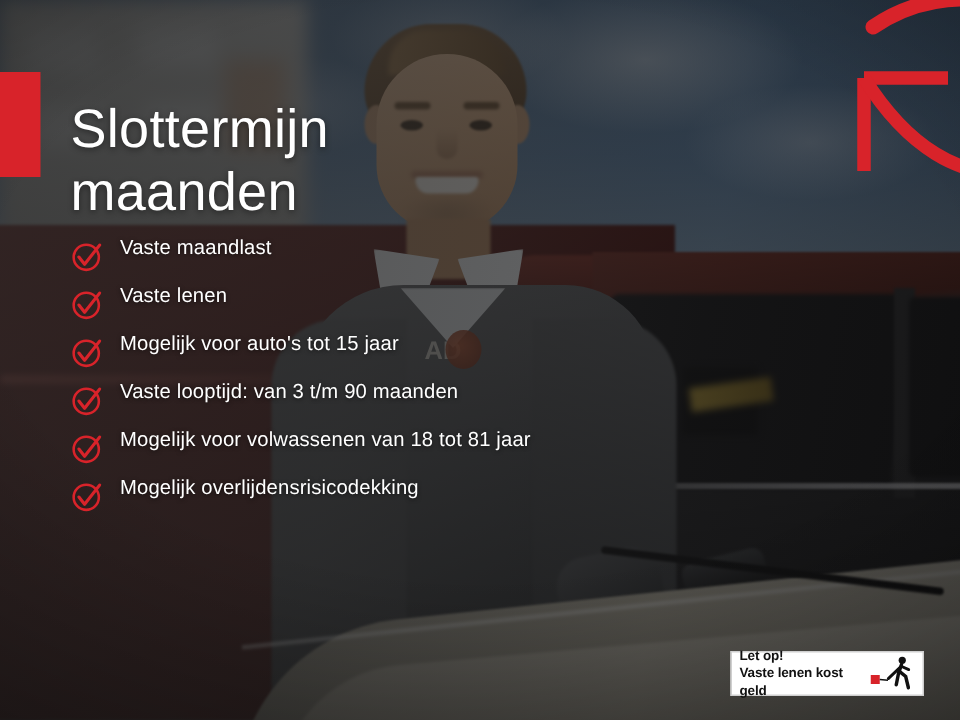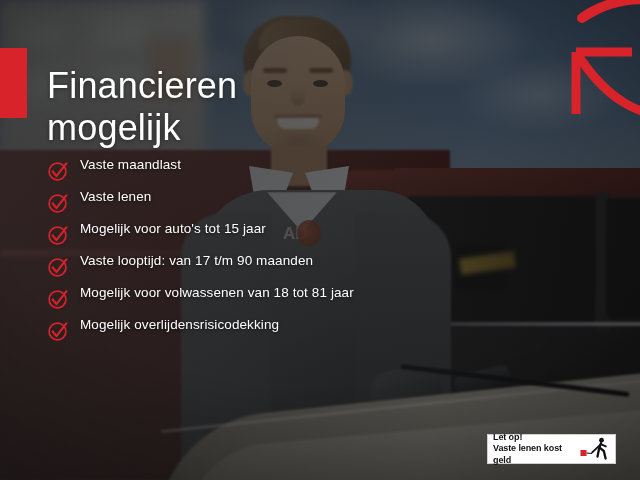--- a/index.html
+++ b/index.html
@@ -218,22 +218,22 @@
       <path d="M30 56 L30 118" stroke="#d8232a" stroke-width="9" fill="none"></path>
       <path d="M30 56 L86 56" stroke="#d8232a" stroke-width="9" fill="none"></path>
       <path d="M30 56 C 60 104, 96 122, 124 118" stroke="#d8232a" stroke-width="9" fill="none"></path>
       <path d="M36 22 C 62 4, 92 0, 120 6" stroke="#d8232a" stroke-width="10" fill="none" stroke-linecap="round"></path>
     </svg>
   </div>
 
   <div class="content">
 
     <h1 class="title">
-      <span>Financieren</span>
-      <span>mogelijk</span>
+      <span>Slottermijn</span>
+      <span>maanden</span>
     </h1>
 
     <div class="list">
 
       <div class="item">
         <span class="check">
           <svg width="22" height="22" viewBox="0 0 22 22">
             <circle cx="10.5" cy="11.5" r="8.4" fill="none" stroke="#d8232a" stroke-width="1.7"></circle>
             <path d="M5.6 11.4 L9.4 16.2 L19.4 3.4" fill="none" stroke="#d8232a" stroke-width="2.1" stroke-linecap="round" stroke-linejoin="round"></path>
           </svg>
@@ -262,21 +262,21 @@
         <span class="item-label">Mogelijk voor auto's tot 15 jaar</span>
       </div>
 
       <div class="item">
         <span class="check">
           <svg width="22" height="22" viewBox="0 0 22 22">
             <circle cx="10.5" cy="11.5" r="8.4" fill="none" stroke="#d8232a" stroke-width="1.7"></circle>
             <path d="M5.6 11.4 L9.4 16.2 L19.4 3.4" fill="none" stroke="#d8232a" stroke-width="2.1" stroke-linecap="round" stroke-linejoin="round"></path>
           </svg>
         </span>
-        <span class="item-label">Vaste looptijd: van 17 t/m 90 maanden</span>
+        <span class="item-label">Vaste looptijd: van 3 t/m 90 maanden</span>
       </div>
 
       <div class="item">
         <span class="check">
           <svg width="22" height="22" viewBox="0 0 22 22">
             <circle cx="10.5" cy="11.5" r="8.4" fill="none" stroke="#d8232a" stroke-width="1.7"></circle>
             <path d="M5.6 11.4 L9.4 16.2 L19.4 3.4" fill="none" stroke="#d8232a" stroke-width="2.1" stroke-linecap="round" stroke-linejoin="round"></path>
           </svg>
         </span>
         <span class="item-label">Mogelijk voor volwassenen van 18 tot 81 jaar</span>

